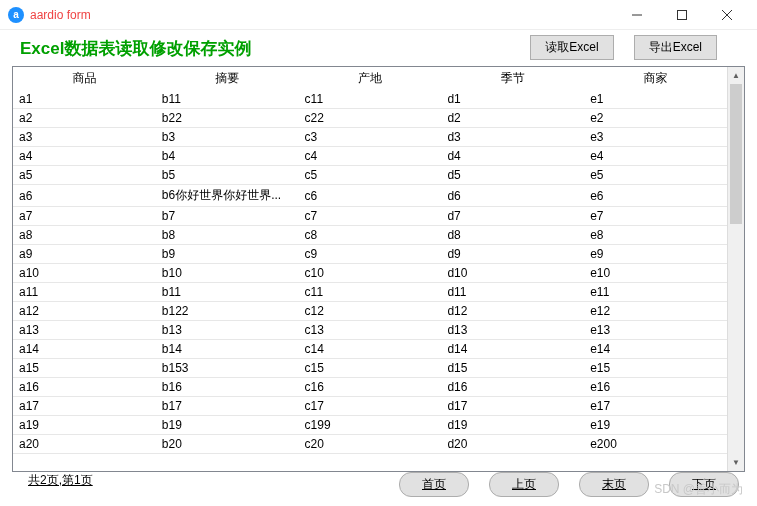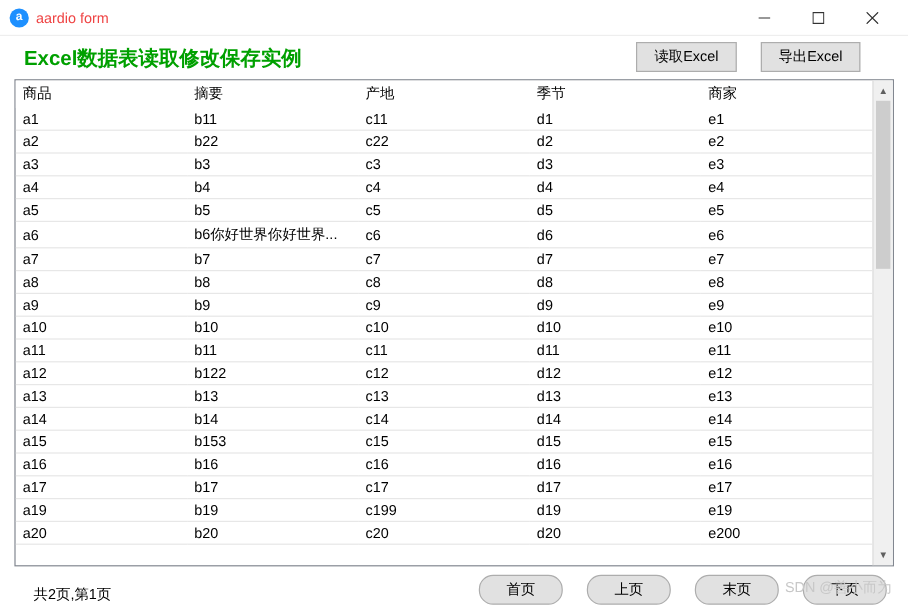--- a/index.html
+++ b/index.html
@@ -13,28 +13,28 @@
 .titlebar .winbtn svg { width: 10px; height: 10px; stroke: #333; stroke-width: 1; fill: none; }
 
 .toprow { height: 30px; display: flex; align-items: flex-end; padding: 4px 12px 0; }
 .toprow .heading { font-size: 17px; font-weight: bold; color: #00a000; margin-left: 8px; }
 .toprow .tbtns { margin-left: auto; display: flex; gap: 20px; margin-right: 28px; }
 .btn { border: 1px solid #adadad; background: #e1e1e1; padding: 3px 14px; font-size: 12px; cursor: pointer; font-family: inherit; }
 
 .tablewrap { border: 1px solid #828790; margin: 6px 12px 0; height: 406px; position: relative; display: flex; }
 .tablearea { flex: 1; overflow: hidden; }
 table { width: 100%; border-collapse: collapse; table-layout: fixed; }
-th { text-align: left; font-weight: normal; font-size: 12px; padding: 3px 6px; color: #000; background: #fff; }
+th { text-align: center; font-weight: normal; font-size: 12px; padding: 3px 6px; color: #000; background: #fff; }
 td { font-size: 12px; padding: 2px 6px; border-bottom: 1px solid #e7e7e7; white-space: nowrap; overflow: hidden; text-overflow: ellipsis; }
 .scroll { width: 17px; background: #f0f0f0; border-left: 1px solid #ddd; display: flex; flex-direction: column; }
 .scroll .arr { height: 17px; display: flex; align-items: center; justify-content: center; color: #606060; font-size: 8px; cursor: pointer; }
 .scroll .track { flex: 1; position: relative; }
 .scroll .thumb { position: absolute; top: 0; left: 2px; right: 2px; height: 140px; background: #cdcdcd; }
 
-.footer { height: 32px; display: flex; align-items: flex-end; padding: 0 12px; }
+.footer { height: 32px; display: flex; align-items: flex-start; padding: 0 12px; text-decoration: underline; }
 .footer .pginfo { margin-left: 16px; }
 .footer .pbtns { margin-left: auto; display: flex; gap: 20px; margin-right: 6px; }
 .footer .btn { padding: 3px 22px; border-radius: 12px; }
 .watermark { position: absolute; right: 14px; bottom: 8px; color: #c8c8c8; font-size: 12px; pointer-events: none; }
 </style>
 </head>
 <body>
 
 <div class="titlebar">
   <span class="icon">a</span>

